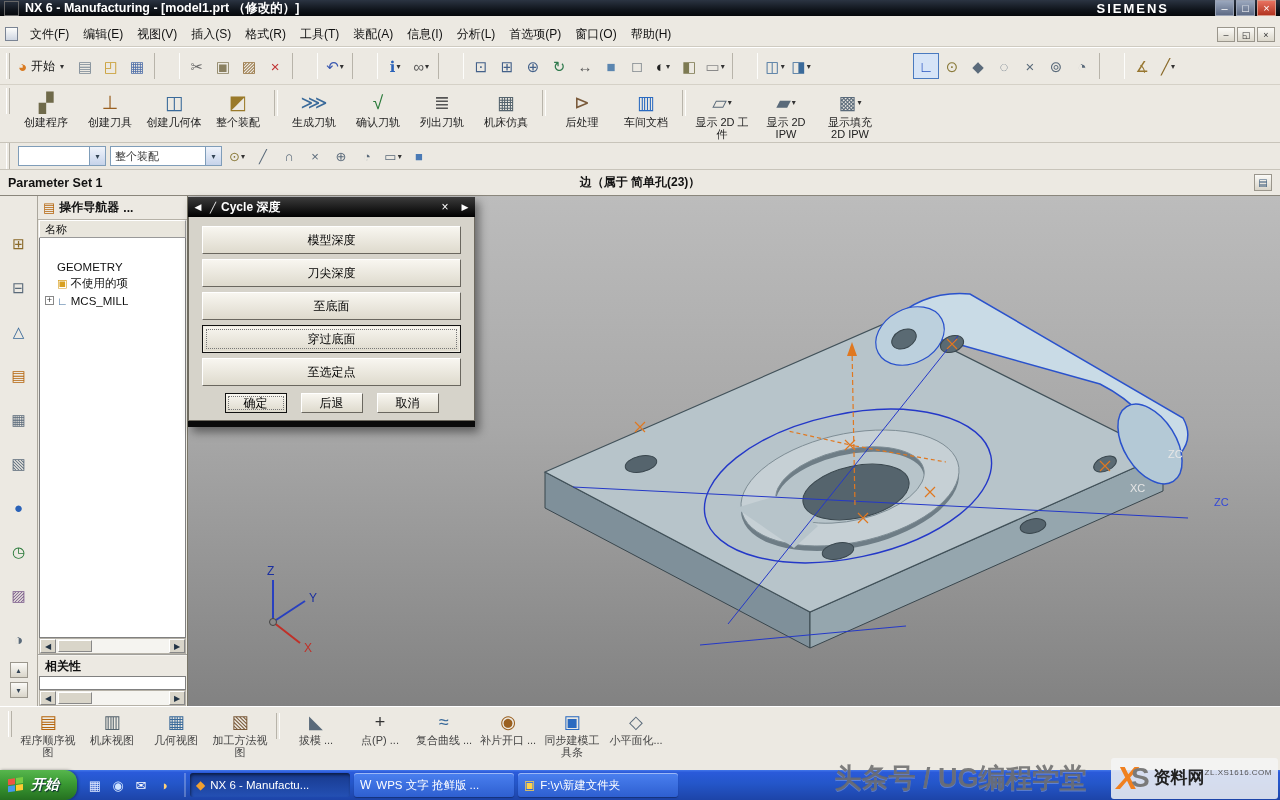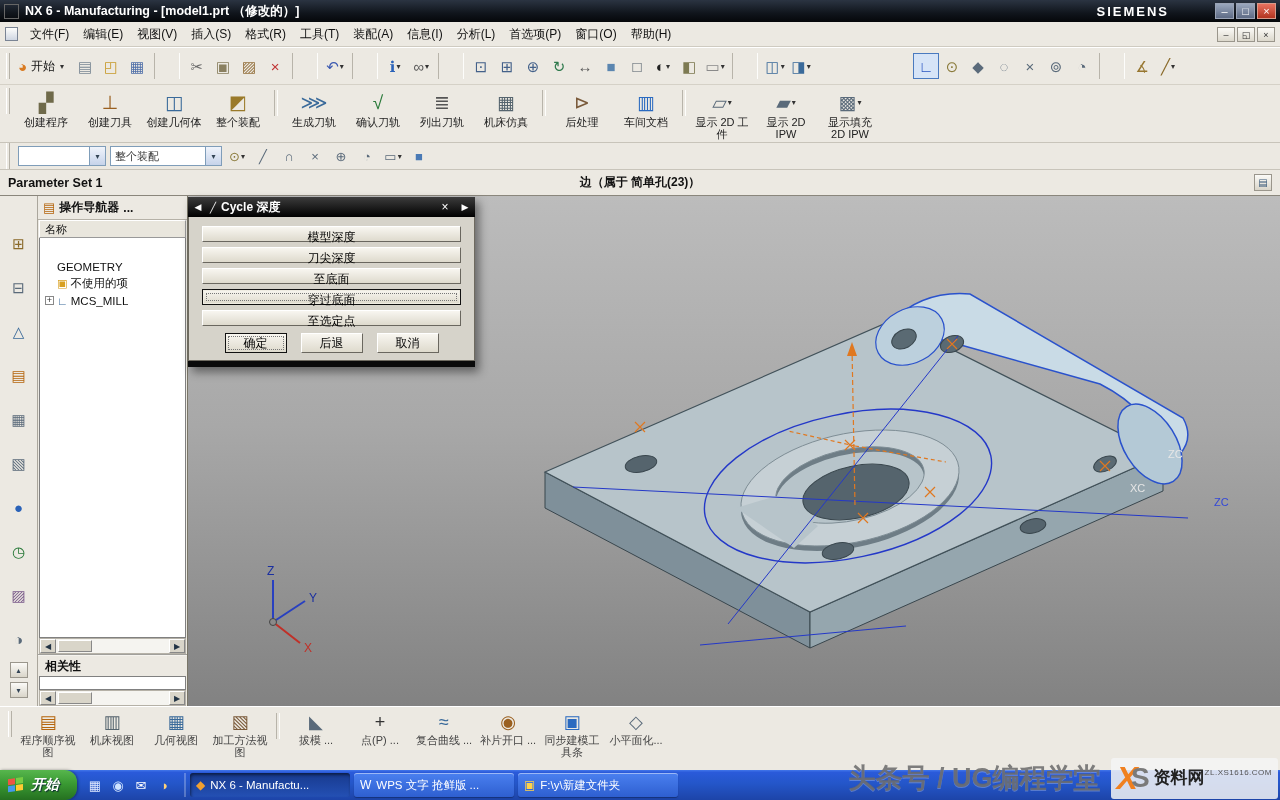--- a/index.html
+++ b/index.html
@@ -1,19 +1,19 @@
 <!DOCTYPE html>
 <html><head>
 <meta charset="utf-8">
 <style>
 *{margin:0;padding:0;box-sizing:border-box}
 html,body{width:1280px;height:800px;overflow:hidden}
 body{position:relative;font-family:"Liberation Sans","DejaVu Sans",sans-serif;font-size:12px;background:#ece9e2;color:#111}
 
-.titlebar{position:absolute;top:0;left:0;width:1280px;height:22px;background:linear-gradient(#2b3442,#10151c 60%,#05070a);display:flex;align-items:center;padding:0 4px;color:#fff}
+.titlebar{position:absolute;top:0;left:0;width:1280px;height:16px;background:linear-gradient(#2b3442,#10151c 60%,#05070a);display:flex;align-items:center;padding:0 4px;color:#fff}
 .nx-icon{width:15px;height:15px;background:linear-gradient(135deg,#e8boxes 0,#e88020,#8a3c0a);border:1px solid #666;margin-right:6px;flex:none}
 .title-text{font-weight:bold;font-size:12.5px;white-space:nowrap}
 .brand{margin-left:auto;font-weight:bold;letter-spacing:2px;font-size:13px;margin-right:46px}
 .win-btns{display:flex;gap:2px}
 .wb{width:19px;height:16px;display:flex;align-items:center;justify-content:center;font-size:11px;line-height:1;color:#fff;border:1px solid #9aa3b5;background:linear-gradient(#9aa7bd,#5e6b85)}
 .wb.close{background:linear-gradient(#e87260,#b23420);border-color:#d89a8a}
 
 .menubar{position:absolute;top:22px;left:0;width:1280px;height:25px;background:#ece9e2;border-bottom:1px solid #cfcbc1;display:flex;align-items:center;padding-left:3px}
 .child-icon{width:13px;height:14px;background:linear-gradient(#fdfdfb,#cfd6e2);border:1px solid #7a8494;margin:0 5px 0 2px;flex:none}
 .menu-item{padding:3px 7px;white-space:nowrap;cursor:default}
@@ -82,21 +82,21 @@
 .viewport{position:absolute;left:188px;top:0;width:1092px;height:510px;background:linear-gradient(#bcbcbc 0%,#a8a8a8 45%,#828282 100%);overflow:hidden}
 .viewport svg{position:absolute;left:0;top:0}
 
 .dialog{position:absolute;left:188px;top:1px;width:287px;z-index:30;box-shadow:4px 5px 9px rgba(0,0,0,.45)}
 .dlg-title{height:20px;background:linear-gradient(#3c3c3c,#000);display:flex;align-items:center;color:#fff;padding:0 3px;gap:5px}
 .dlg-nav{width:14px;text-align:center;font-size:9px;color:#fff;cursor:default}
 .dlg-ico{font-size:10px;color:#eee}
 .dlg-title-text{font-weight:bold;font-size:12px;flex:1;white-space:nowrap}
 .dlg-close{width:16px;text-align:center;font-size:12px;color:#fff;cursor:default}
 .dlg-body{background:#d6d3ca;border:1px solid #6e6a60;border-top:none;padding:9px 13px 7px}
-.dlg-btn{position:relative;display:block;width:100%;height:16px;margin-bottom:5px;background:linear-gradient(#f8f6f0,#dedacd);border:1px solid;border-color:#fff #6a675f #6a675f #fff;font-size:12px;text-align:center;line-height:20px;cursor:default}
+.dlg-btn{position:relative;display:block;width:100%;height:28px;margin-bottom:5px;background:linear-gradient(#f8f6f0,#dedacd);border:1px solid;border-color:#fff #6a675f #6a675f #fff;font-size:12px;text-align:center;line-height:20px;cursor:default}
 .dlg-btn.default-btn{border:1px solid #111;box-shadow:inset 0 0 0 1px #efece2}
 .dlg-btn.default-btn::after{content:"";position:absolute;inset:3px;border:1px dotted #777}
 .dlg-actions{display:flex;justify-content:center;gap:14px;margin-top:7px}
 .dlg-action{position:relative;width:62px;height:20px;background:linear-gradient(#f8f6f0,#dedacd);border:1px solid;border-color:#fff #6a675f #6a675f #fff;font-size:12px;text-align:center;line-height:18px;cursor:default}
 .dlg-action.ok{border:1px solid #111}
 .dlg-action.ok::after{content:"";position:absolute;inset:2px;border:1px dotted #777}
 .dlg-bottom{height:6px;background:#0a0a0a}
 
 .toolbarB{position:absolute;top:706px;left:0;width:1280px;height:64px;background:#ece9e2;border-top:1px solid #fff;display:flex;align-items:flex-start;padding:4px 6px 0}
 .tbb{width:64px;display:flex;flex-direction:column;align-items:center;cursor:default}
@@ -110,21 +110,21 @@
 .flag i{display:block}
 .flag i:nth-child(1){background:#e54} .flag i:nth-child(2){background:#7c4}
 .flag i:nth-child(3){background:#49e} .flag i:nth-child(4){background:#fc3}
 .ql{display:flex;gap:5px;padding:0 9px;align-items:center}
 .qli{width:18px;height:18px;display:flex;align-items:center;justify-content:center;font-size:13px;cursor:default}
 .tbsep{width:2px;height:24px;background:rgba(255,255,255,.25);margin:0 2px;flex:none}
 .task{width:160px;height:24px;margin:0 2px;border-radius:3px;display:flex;align-items:center;gap:5px;padding:0 6px;color:#fff;font-size:11.5px;background:linear-gradient(#4a80f0,#2e5fd0);box-shadow:inset 0 1px 0 rgba(255,255,255,.45),0 1px 1px rgba(0,0,0,.3);white-space:nowrap;overflow:hidden;cursor:default;flex:none}
 .task.active{background:linear-gradient(#183a8e,#2450b4);box-shadow:inset 1px 2px 3px rgba(0,0,0,.5)}
 .task .tic{font-size:12px;flex:none}
 
-.watermark{position:absolute;right:2px;bottom:0;height:44px;display:flex;align-items:center;gap:10px;z-index:60;pointer-events:none}
+.watermark{position:absolute;right:2px;bottom:0;height:44px;display:flex;align-items:center;gap:24px;z-index:60;pointer-events:none}
 .wm-text{font-size:27px;font-weight:bold;color:rgba(105,105,105,.85);text-shadow:0 1px 0 rgba(255,255,255,.25);white-space:nowrap}
 .wm-logo{display:flex;align-items:center;background:rgba(245,245,245,.85);padding:2px 6px;border-radius:3px}
 .wm-x{font-size:32px;font-weight:bold;font-style:italic;color:#f08020;margin-right:-7px}
 .wm-s{font-size:28px;font-weight:bold;color:#7a7a7a;margin-right:4px}
 .wm-col{display:flex;flex-direction:row;line-height:1.05}
 .wm-name{font-size:17px;font-weight:bold;color:#222}
 .wm-sub{font-size:8px;color:#555;letter-spacing:.5px}
 </style>
 </head>
 <body>

